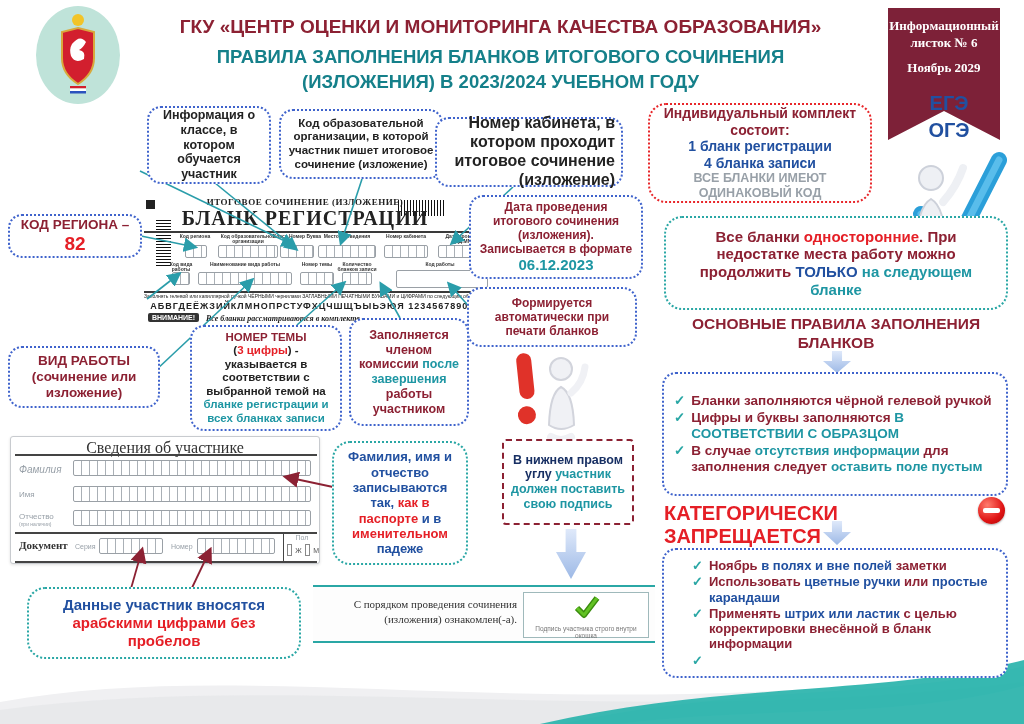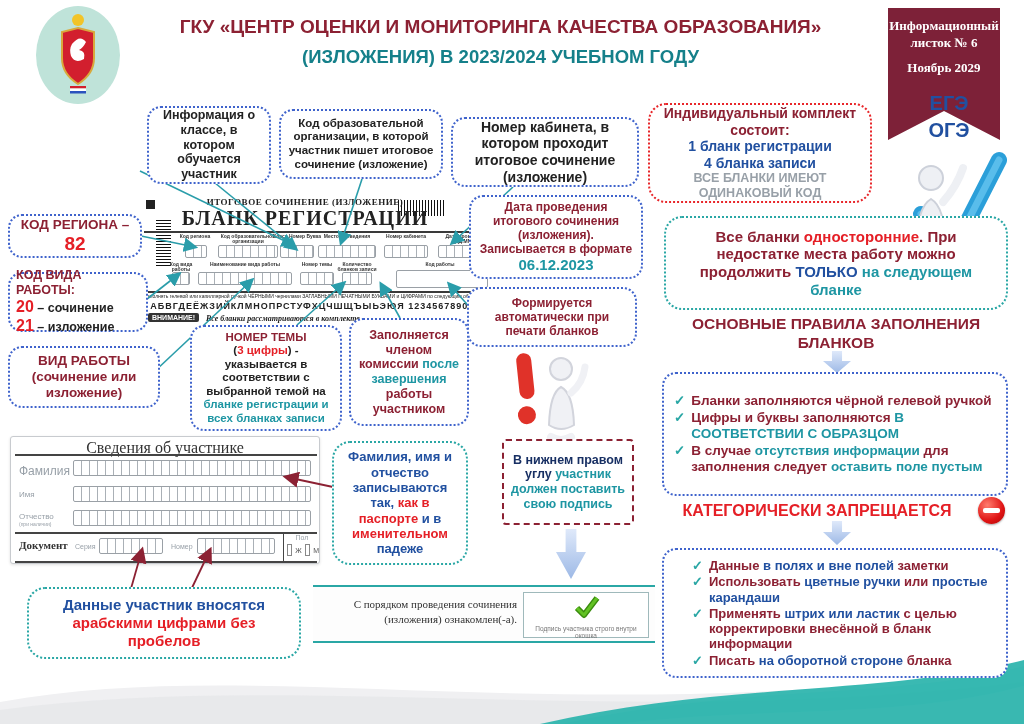--- a/index.html
+++ b/index.html
@@ -52,20 +52,21 @@
       <circle cx="42" cy="14" r="6" fill="#f2c428"></circle>
       <path d="M42,22 L58,26 L58,52 Q58,68 42,78 Q26,68 26,52 L26,26 Z" fill="#d21f2e" stroke="#d9a93c" stroke-width="2"></path>
       <path d="M36,38 q8,-10 14,-2 q-3,6 -7,8 q7,1 5,9 q-9,5 -13,-3 q-2,-7 1,-12 z" fill="#ffffff"></path>
       <rect x="34" y="80" width="16" height="2.5" fill="#d21f2e"></rect>
       <rect x="34" y="82.5" width="16" height="2.5" fill="#ffffff"></rect>
       <rect x="34" y="85" width="16" height="2.5" fill="#2a52be"></rect>
     </svg>
   </div>
   <div class="abs mar" style="left:128px;top:16px;width:745px;text-align:center;font-weight:800;font-size:19px;z-index:2;">ГКУ «ЦЕНТР ОЦЕНКИ И МОНИТОРИНГА КАЧЕСТВА ОБРАЗОВАНИЯ»</div>
   <div class="abs" style="left:128px;top:45px;width:745px;text-align:center;font-weight:800;font-size:18.5px;color:var(--tealdark);line-height:1.35;z-index:2;">
+    <div>ПРАВИЛА ЗАПОЛНЕНИЯ БЛАНКОВ ИТОГОВОГО СОЧИНЕНИЯ</div>
     <div>(ИЗЛОЖЕНИЯ) В 2023/2024 УЧЕБНОМ ГОДУ</div>
   </div>
 
   <div class="ribbon">
     <div>Информационный</div>
     <div>листок № 6</div>
     <div style="height:8px"></div>
     <div>Ноябрь 2029</div>
   </div>
   <div class="abs" style="left:893px;top:99px;width:112px;height:36px;display:flex;align-items:center;justify-content:center;gap:2px;z-index:5;flex-direction:column;">
@@ -83,32 +84,25 @@
     <path d="M16,74 L44,118 L94,20" fill="none" stroke="#59bdeb" stroke-width="7" stroke-linecap="round" stroke-linejoin="round"></path>
     <circle cx="26" cy="38" r="12" fill="#eef0f4" stroke="#cdd1da" stroke-width="2"></circle>
     <path d="M12,105 q0,-38 14,-46 q14,8 14,46 q-14,10 -28,0 z" fill="#eef0f4" stroke="#cdd1da" stroke-width="2"></path>
     <path d="M38,62 q14,-16 20,-34" fill="none" stroke="#eef0f4" stroke-width="8" stroke-linecap="round"></path>
     <path d="M14,130 q12,8 24,0" fill="none" stroke="#eef0f4" stroke-width="9" stroke-linecap="round"></path>
   </svg>
 
   <div class="co" style="left:8px;top:214px;width:134px;height:44px;font-size:13.5px;">
     <div><span class="mar">КОД РЕГИОНА – </span><span class="red" style="font-size:19px;">82</span></div>
   </div>
-  <div class="co" style="left:8px;top:272px;width:140px;height:60px;font-size:12.5px;">
-    <div style="text-align:left;">
-      <div class="mar">КОД ВИДА РАБОТЫ:</div>
-      <div><span class="red" style="font-size:16px;">20</span><span class="blk"> – сочинение</span></div>
-      <div><span class="red" style="font-size:16px;">21</span><span class="blk"> – изложение</span></div>
-    </div>
-  </div>
   <div class="co blk" style="left:147px;top:106px;width:124px;height:78px;font-size:12.5px;">Информация о классе, в котором обучается участник</div>
 
   <div class="co mar" style="left:8px;top:346px;width:152px;height:62px;font-size:13.5px;">ВИД РАБОТЫ (сочинение или изложение)</div>
   <div class="co blk" style="left:279px;top:109px;width:164px;height:70px;font-size:11.5px;">Код образовательной организации, в которой участник пишет итоговое сочинение (изложение)</div>
-  <div class="co blk" style="left:451px;top:117px;width:188px;height:70px;font-size:14px;">Номер кабинета, в котором проходит итоговое сочинение (изложение)</div>
+  <div class="co blk" style="left:435px;top:117px;width:188px;height:70px;font-size:16px;text-align:right;">Номер кабинета, в котором проходит итоговое сочинение (изложение)</div>
   <div class="co" style="left:469px;top:195px;width:174px;height:84px;font-size:12px;">
     <div><span class="mar">Дата проведения итогового сочинения (изложения).</span> <span class="mar">Записывается в формате</span><br>
     <span class="tea" style="font-size:15px;">06.12.2023</span></div>
   </div>
   <div class="co mar" style="left:467px;top:287px;width:170px;height:60px;font-size:12px;">Формируется автоматически при печати бланков</div>
   <div class="co" style="left:190px;top:325px;width:152px;height:106px;font-size:11.5px;">
     <div><span class="mar">НОМЕР ТЕМЫ</span><br>
       <span class="blk">(</span><span class="red">3 цифры</span><span class="blk">) - указывается в соответствии с выбранной темой на </span><span class="tea">бланке регистрации и всех бланках записи</span></div>
   </div>
   <div class="co" style="left:349px;top:318px;width:120px;height:108px;font-size:12.5px;">
@@ -174,48 +168,47 @@
       <li>
           <span class="chk">✓</span>
           <span><span class="mar">Цифры и буквы заполняются </span><span class="tea">В СООТВЕТСТВИИ С ОБРАЗЦОМ</span></span>
         </li>
       <li>
           <span class="chk">✓</span>
           <span><span class="mar">В случае </span><span class="tea">отсутствия информации </span><span class="mar">для заполнения следует </span><span class="tea">оставить поле пустым</span></span>
         </li>
     </ul>
   </div>
-  <div class="abs red" style="left:664px;top:502px;width:306px;text-align:center;font-weight:800;font-size:16px;z-index:6;">КАТЕГОРИЧЕСКИ ЗАПРЕЩАЕТСЯ</div>
+  <div class="abs red" style="left:664px;top:502px;width:306px;font-weight:800;font-size:20px;z-index:6;">КАТЕГОРИЧЕСКИ ЗАПРЕЩАЕТСЯ</div>
   <div class="noentry" style="left:978px;top:497px;"></div>
   <div class="arrow3d" style="left:823px;top:521px;width:28px;height:24px;"></div>
   <div class="co" style="left:662px;top:548px;width:346px;height:130px;font-size:13px;padding:6px 8px 6px 14px;">
     <ul class="list" style="padding-left:14px;">
       <li>
           <span class="chk">✓</span>
-          <span><span class="mar">Данные </span><span class="blu">в полях и вне полей </span><span class="mar">заметки</span></span>
+          <span><span class="mar">Ноябрь </span><span class="blu">в полях и вне полей </span><span class="mar">заметки</span></span>
         </li>
       <li>
           <span class="chk">✓</span>
           <span><span class="mar">Использовать </span><span class="blu">цветные ручки </span><span class="mar">или </span><span class="blu">простые карандаши</span></span>
         </li>
       <li>
           <span class="chk">✓</span>
           <span><span class="mar">Применять </span><span class="blu">штрих или ластик </span><span class="mar">с целью корректировки внесённой в бланк информации</span></span>
         </li>
       <li>
           <span class="chk">✓</span>
-          <span><span class="mar">Писать </span><span class="blu">на оборотной стороне </span><span class="mar">бланка</span></span>
         </li>
     </ul>
   </div>
 
   <div class="abs" style="left:10px;top:436px;width:310px;height:128px;background:#fff;border:1px solid #c8cbcf;border-radius:3px;z-index:1;box-shadow:0 1px 3px rgba(0,0,0,.12);">
     <div class="abs serif" style="left:0;top:2px;width:100%;text-align:center;font-size:16px;color:#333;">Сведения об участнике</div>
     <div class="abs" style="left:4px;top:17px;width:302px;height:2px;background:#444;"></div>
-    <div class="abs gry" style="left:8px;top:27px;font-size:12px;">Фамилия</div>
+    <div class="abs gry" style="left:8px;top:27px;font-size:10px;font-style:italic;">Фамилия</div>
     <div class="abs cells" style="left:62px;top:23px;width:238px;height:16px;"></div>
     <div class="abs gry" style="left:8px;top:53px;font-size:8px;">Имя</div>
     <div class="abs cells" style="left:62px;top:49px;width:238px;height:16px;"></div>
     <div class="abs gry" style="left:8px;top:75px;font-size:8px;">Отчество</div>
     <div class="abs gry" style="left:8px;top:84px;font-size:5px;">(при наличии)</div>
     <div class="abs cells" style="left:62px;top:73px;width:238px;height:16px;"></div>
     <div class="abs" style="left:4px;top:95px;width:302px;height:2px;background:#444;"></div>
     <div class="abs serif" style="left:8px;top:102px;font-size:11px;font-weight:bold;color:#333;">Документ</div>
     <div class="abs gry" style="left:64px;top:106px;font-size:7px;">Серия</div>
     <div class="abs cells" style="left:88px;top:101px;width:64px;height:16px;"></div>

